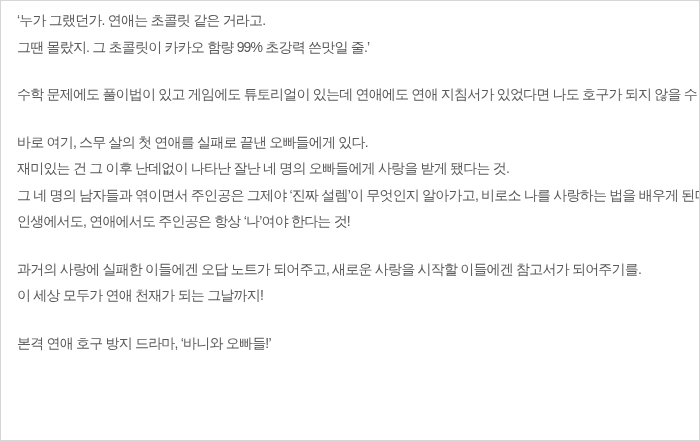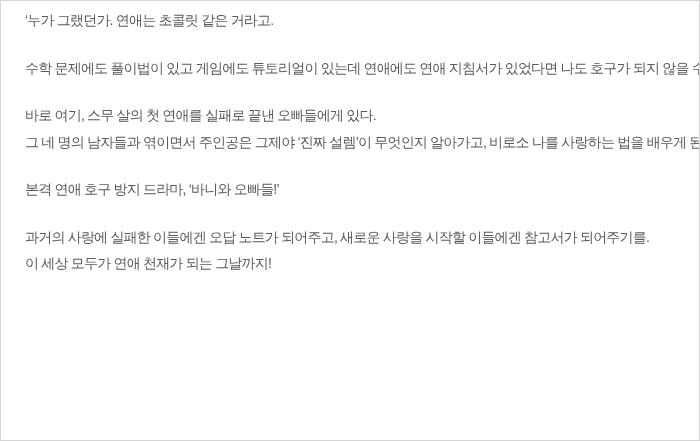--- a/index.html
+++ b/index.html
@@ -15,50 +15,53 @@
     border: 1px solid #d6d6d6;
     padding: 6px 8px 6px 8px;
     overflow: hidden;
     font-family: "Liberation Sans", sans-serif;
     font-size: 14px;
     letter-spacing: -0.8px;
     line-height: 26.5px;
     color: #595959;
   }
   .para {
-    margin: 0 0 21px 16px;
+    margin: 0 0 21px 8px;
     padding: 0;
   }
   .para:last-child {
     margin-bottom: 0;
   }
   .line {
     white-space: nowrap;
   }
 </style>
 </head>
 <body>
 
 <div class="synopsis-panel">
 
   <div class="para">
     <div class="line">‘누가 그랬던가. 연애는 초콜릿 같은 거라고.</div>
+    <div class="line">그땐 몰랐지. 그 초콜릿이 카카오 함량 99% 초강력 쓴맛일 줄.’</div>
   </div>
 
   <div class="para">
     <div class="line">수학 문제에도 풀이법이 있고 게임에도 튜토리얼이 있는데 연애에도 연애 지침서가 있었다면 나도 호구가 되지 않을 수 있었을까.</div>
   </div>
 
   <div class="para">
     <div class="line">바로 여기, 스무 살의 첫 연애를 실패로 끝낸 오빠들에게 있다.</div>
+    <div class="line">재미있는 건 그 이후 난데없이 나타난 잘난 네 명의 오빠들에게 사랑을 받게 됐다는 것.</div>
     <div class="line">그 네 명의 남자들과 엮이면서 주인공은 그제야 ‘진짜 설렘’이 무엇인지 알아가고, 비로소 나를 사랑하는 법을 배우게 된다.</div>
-  </div>
-
-  <div class="para">
-    <div class="line">본격 연애 호구 방지 드라마, ‘바니와 오빠들!’</div>
+    <div class="line">인생에서도, 연애에서도 주인공은 항상 ‘나’여야 한다는 것!</div>
   </div>
 
   <div class="para">
     <div class="line">과거의 사랑에 실패한 이들에겐 오답 노트가 되어주고, 새로운 사랑을 시작할 이들에겐 참고서가 되어주기를.</div>
     <div class="line">이 세상 모두가 연애 천재가 되는 그날까지!</div>
   </div>
 
+  <div class="para">
+    <div class="line">본격 연애 호구 방지 드라마, ‘바니와 오빠들!’</div>
+  </div>
+
 </div>
 
 </body></html>

